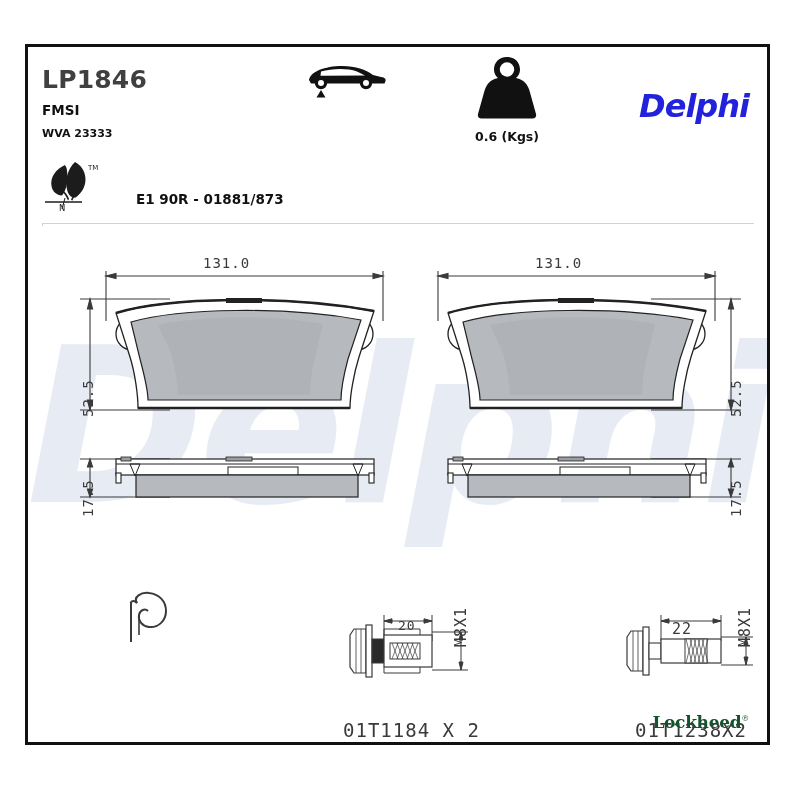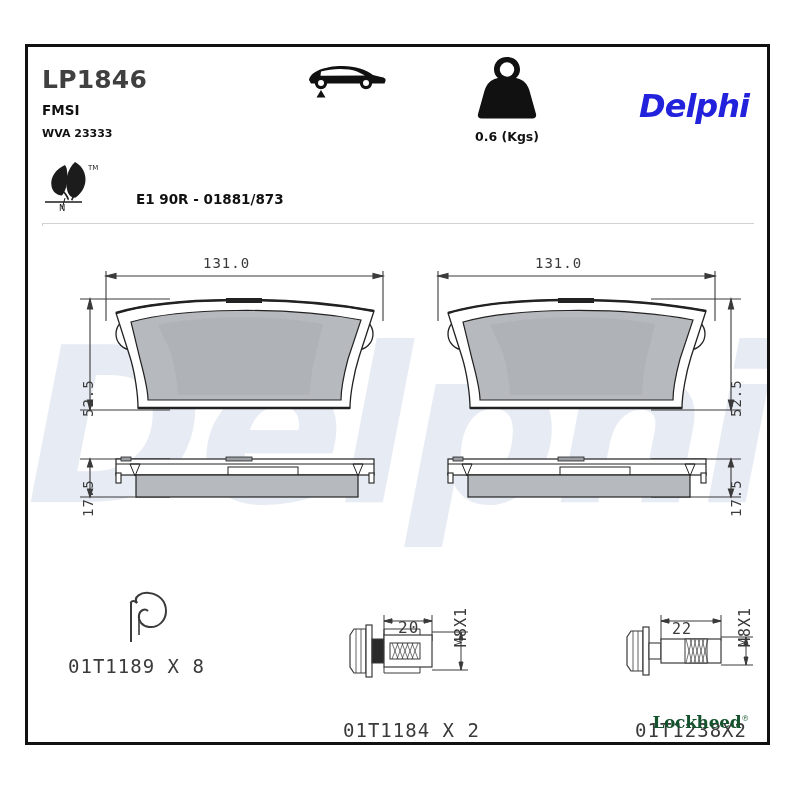--- a/index.html
+++ b/index.html
@@ -277,21 +277,20 @@
   <div class="dimtxt vert" style="left:700px;top:470px;transform:rotate(-90deg);">17.5</div>
   <div class="qty" style="left:520px;top:430px;">2X</div>
 
   <svg class="draw" style="left:75px;top:540px;" width="90" height="70" viewBox="0 0 90 70">
     <path d="M34 16 C30 10 38 5 46 6 C56 7 63 14 63 24 C63 34 55 41 46 40
              C39 39 35 34 36 28 C37 23 42 21 45 24" fill="none" stroke="#3a3a3a" stroke-width="2"></path>
     <path d="M34 16 C31.5 13 28.5 13.5 27.5 16" fill="none" stroke="#3a3a3a" stroke-width="2"></path>
     <line x1="28" y1="16" x2="28" y2="55" stroke="#3a3a3a" stroke-width="2"></line>
     <line x1="36" y1="28" x2="36" y2="48" stroke="#3a3a3a" stroke-width="1.6"></line>
   </svg>
-  <div class="acc-code" style="left:40px;top:608px;">01T1189 X 8</div>
 
   <svg class="draw" style="left:300px;top:530px;" width="180" height="130" viewBox="0 0 180 130">
 
     <g stroke="#3a3a3a" stroke-width="1" fill="#3a3a3a">
       <line x1="56" y1="38" x2="56" y2="64"></line>
       <line x1="104" y1="38" x2="104" y2="64"></line>
       <line x1="56" y1="44" x2="104" y2="44"></line>
       <path d="M56 44 L64 41.8 L64 46.2 Z"></path>
       <path d="M104 44 L96 41.8 L96 46.2 Z"></path>
     </g>
@@ -323,21 +322,21 @@
       <line x1="70" y1="66" x2="64" y2="82"></line>
         <line x1="75" y1="66" x2="69" y2="82"></line>
       <line x1="80" y1="66" x2="74" y2="82"></line>
         <line x1="85" y1="66" x2="79" y2="82"></line>
       <line x1="90" y1="66" x2="84" y2="82"></line>
     </g>
 
     <path d="M56 58 L56 52 L92 52 L92 58" fill="none" stroke="#3a3a3a" stroke-width="1"></path>
     <path d="M56 90 L56 96 L92 96 L92 90" fill="none" stroke="#3a3a3a" stroke-width="1"></path>
   </svg>
-  <div class="dimtxt" style="left:370px;top:571px;font-size:16px;">20</div>
+  <div class="dimtxt" style="left:370px;top:571px;font-size:13px;">20</div>
   <div class="dimtxt vert" style="left:424px;top:600px;transform:rotate(-90deg);font-size:15px;">M8X1</div>
   <div class="acc-code" style="left:315px;top:672px;">01T1184 X 2</div>
 
   <svg class="draw" style="left:585px;top:530px;" width="180" height="130" viewBox="0 0 180 130">
     <g stroke="#3a3a3a" stroke-width="1" fill="#3a3a3a">
       <line x1="48" y1="38" x2="48" y2="64"></line>
       <line x1="108" y1="38" x2="108" y2="64"></line>
       <line x1="48" y1="44" x2="108" y2="44"></line>
       <path d="M48 44 L56 41.8 L56 46.2 Z"></path>
       <path d="M108 44 L100 41.8 L100 46.2 Z"></path>

